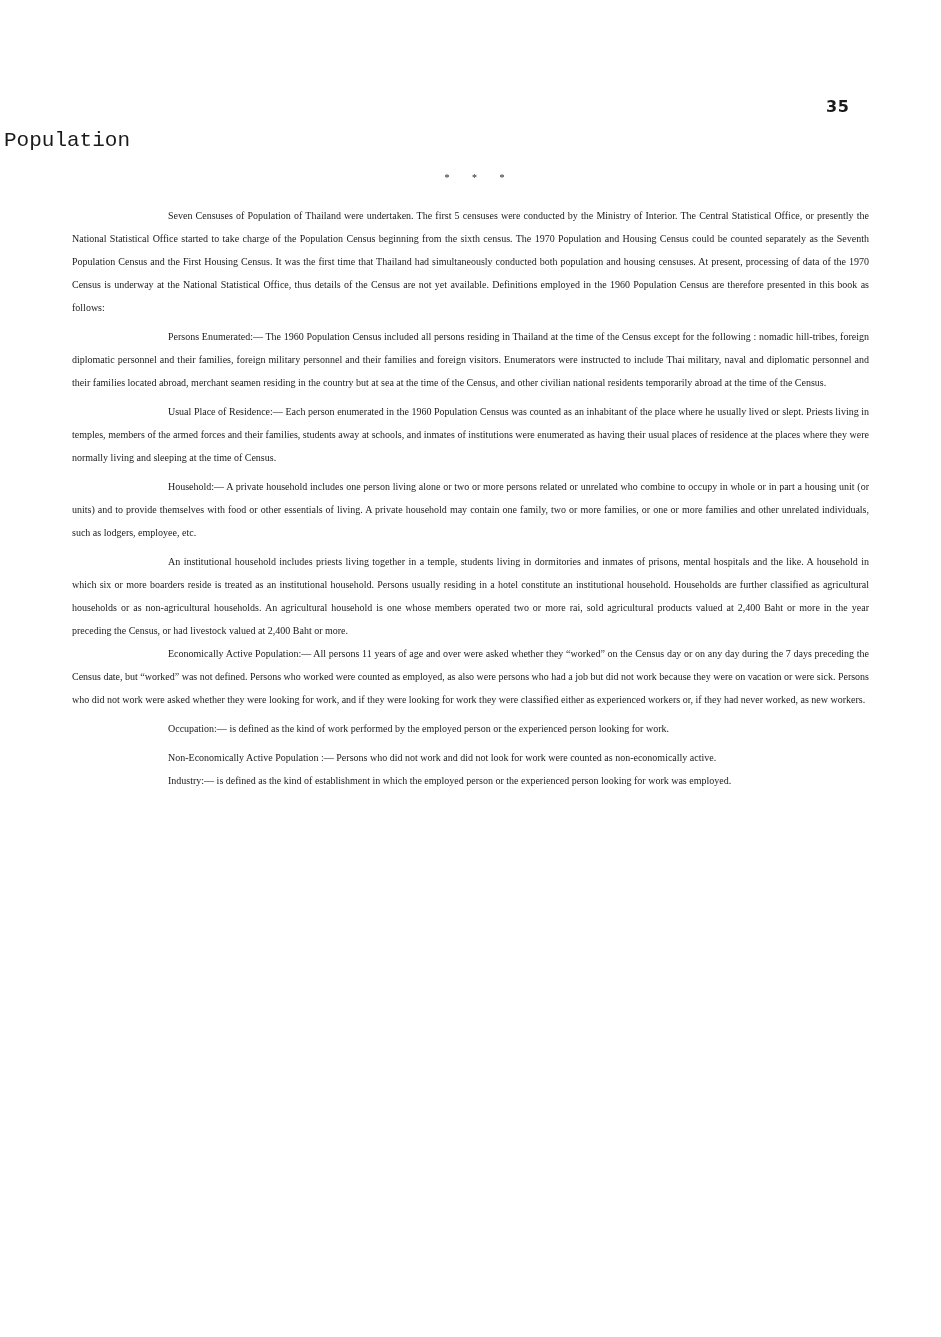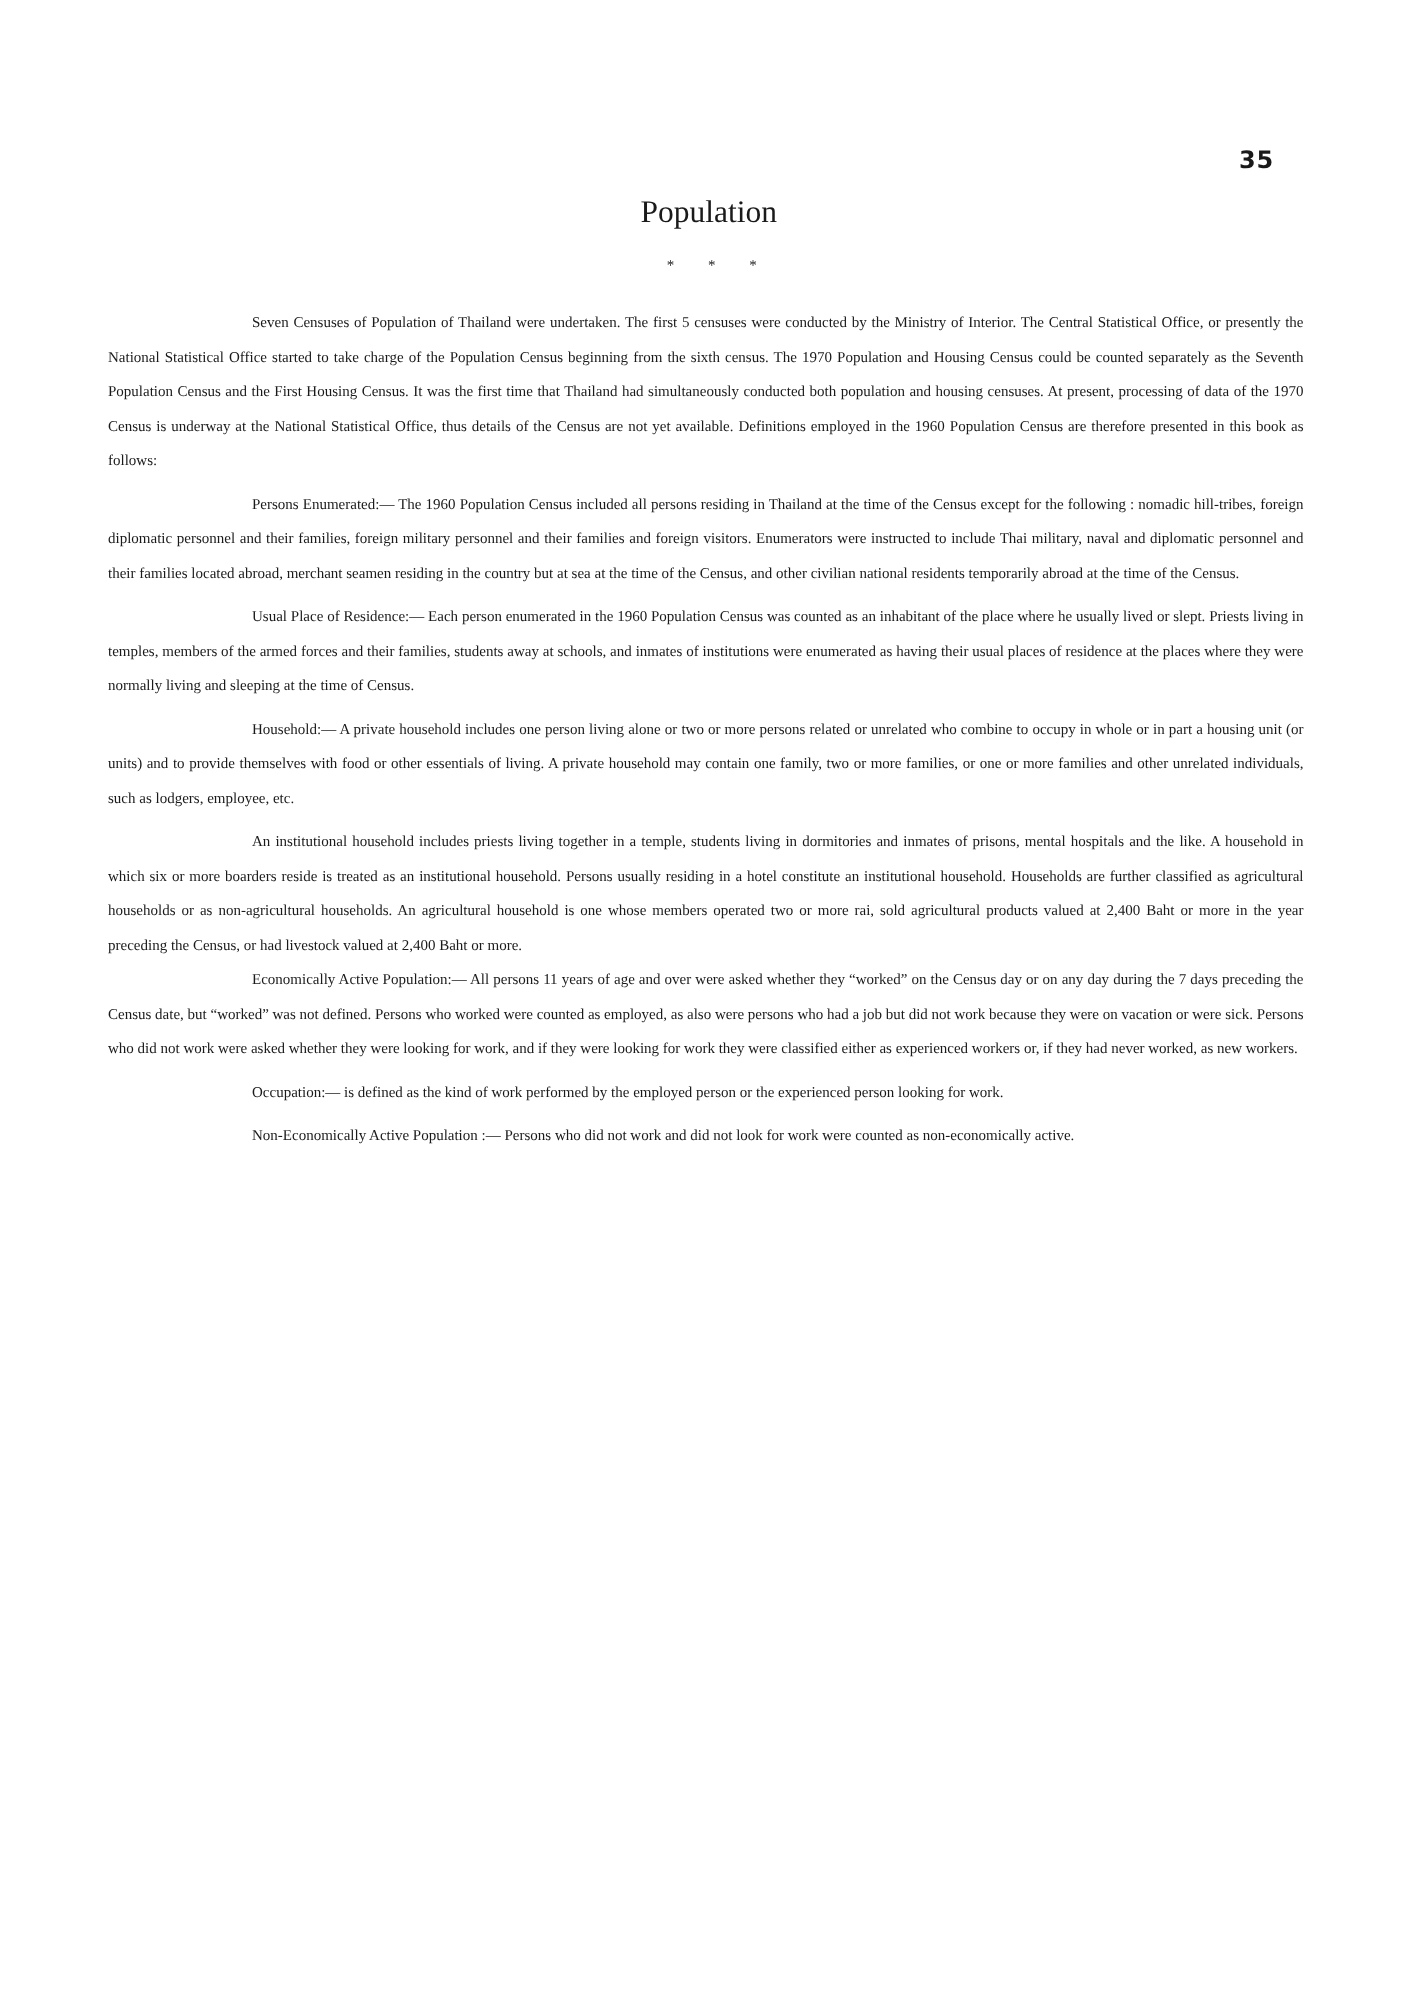--- a/index.html
+++ b/index.html
@@ -23,23 +23,22 @@
       font-weight: bold;
       font-family: "DejaVu Sans", sans-serif;
       letter-spacing: 0.5px;
       text-align: center;
     }
     .title {
       position: absolute;
       top: 129px;
       left: 0;
       width: 941px;
-      text-align: center;
       font-size: 21px;
-      font-family: Liberation Serif, serif;
+      font-family: Liberation Mono, monospace;
       padding-left: 4px;
       box-sizing: border-box;
     }
     .stars {
       position: absolute;
       top: 172px;
       left: 0;
       width: 941px;
       text-align: center;
       font-size: 10px;
@@ -110,13 +109,16 @@
   </p>
 
   <p class="para gap-md">
     <span class="term">Occupation:—</span><span> is defined as the kind of work performed by the employed person or the experienced person looking for work.</span>
   </p>
 
   <p class="para gap-md">
     <span class="term">Non-Economically Active Population :—</span><span> Persons who did not work and did not look for work were counted as non-economically active.</span>
   </p>
 
+  <p class="para gap-none">
+    <span class="term">Industry:—</span><span> is defined as the kind of establishment in which the employed person or the experienced person looking for work was employed.</span>
+  </p>
 </div>
 
 </body></html>

